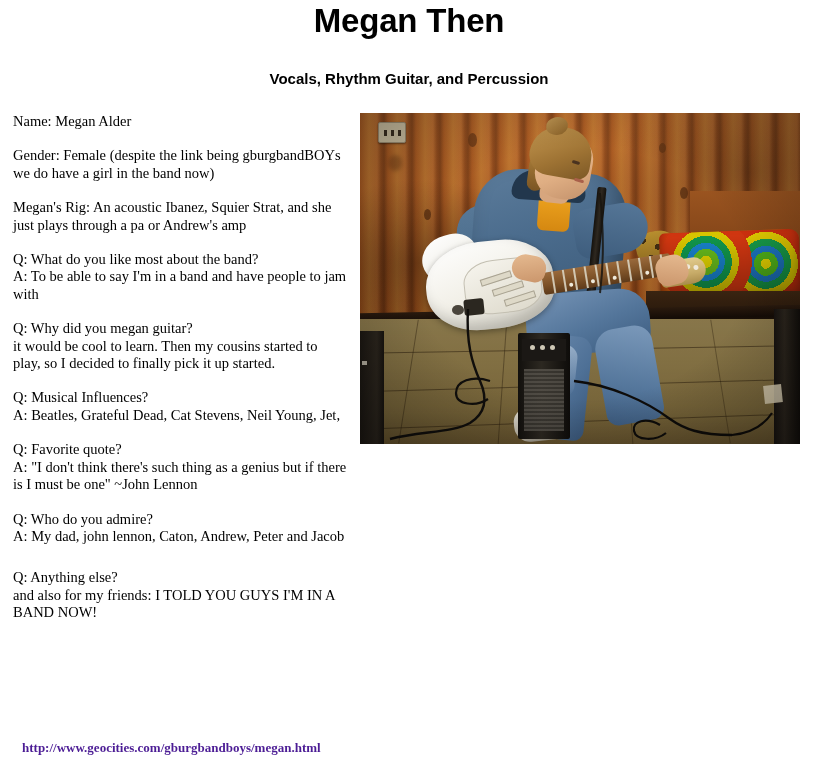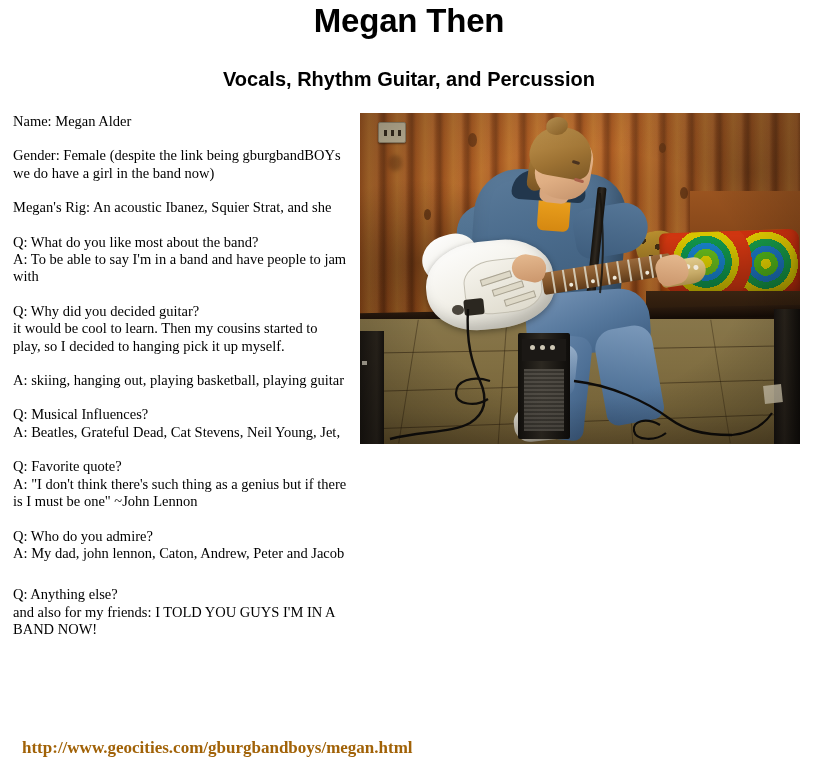--- a/index.html
+++ b/index.html
@@ -31,21 +31,21 @@
     letter-spacing: -0.2px;
   }
   .page-subtitle {
     position: absolute;
     top: 66px;
     left: 0;
     width: 818px;
     text-align: center;
     font-family: "Liberation Sans", "DejaVu Sans", sans-serif;
     font-weight: bold;
-    font-size: 20px;
+    font-size: 15px;
     line-height: 26px;
   }
 
   
   .bio-column {
     position: absolute;
     left: 13px;
     top: 113px;
     width: 336px;
     font-size: 14.5px;
@@ -57,23 +57,23 @@
   .bio-block:last-child { margin-bottom: 0; margin-top: 24px; }
   .bio-line { display: block; }
 
   
   .footer-url {
     position: absolute;
     left: 22px;
     top: 738px;
     font-family: "Liberation Serif", "DejaVu Serif", serif;
     font-weight: bold;
-    font-size: 17px;
+    font-size: 13px;
     line-height: 20px;
-    color: #a16207;
+    color: #4c1d95;
     white-space: nowrap;
   }
 
   
   .photo {
     position: absolute;
     left: 360px;
     top: 113px;
     width: 440px;
     height: 331px;
@@ -437,36 +437,36 @@
   </p>
 
   <p class="bio-block">
     <span class="bio-line">Gender: Female (despite the link being gburgbandBOYs</span>
     <span class="bio-line">we do have a girl in the band now)</span>
   </p>
 
 
   <p class="bio-block">
     <span class="bio-line">Megan's Rig: An acoustic Ibanez, Squier Strat, and she</span>
+    <span class="bio-line">just plays through a pa or Andrew's amp</span>
   </p>
 
   <p class="bio-block">
     <span class="bio-line">Q: What do you like most about the band?</span>
     <span class="bio-line">A: To be able to say I'm in a band and have people to jam</span>
     <span class="bio-line">with</span>
   </p>
 
   <p class="bio-block">
-    <span class="bio-line">Q: Why did you decided guitar?</span>
+    <span class="bio-line">Q: Why did you megan guitar?</span>
     <span class="bio-line">it would be cool to learn. Then my cousins started to</span>
-    <span class="bio-line">play, so I decided to hanging pick it up myself.</span>
-  </p>
-
-  <p class="bio-block">
-    <span class="bio-line">A: skiing, hanging out, playing basketball, playing guitar</span>
+    <span class="bio-line">play, so I decided to finally pick it up started.</span>
+  </p>
+
+  <p class="bio-block">
   </p>
 
   <p class="bio-block">
     <span class="bio-line">Q: Musical Influences?</span>
     <span class="bio-line">A: Beatles, Grateful Dead, Cat Stevens, Neil Young, Jet,</span>
   </p>
 
   <p class="bio-block">
     <span class="bio-line">Q: Favorite quote?</span>
     <span class="bio-line">A: "I don't think there's such thing as a genius but if there</span>

